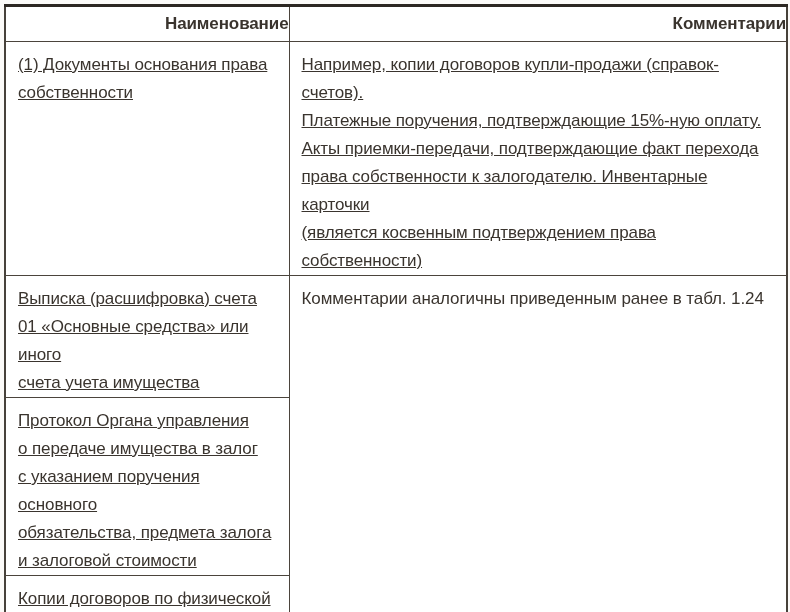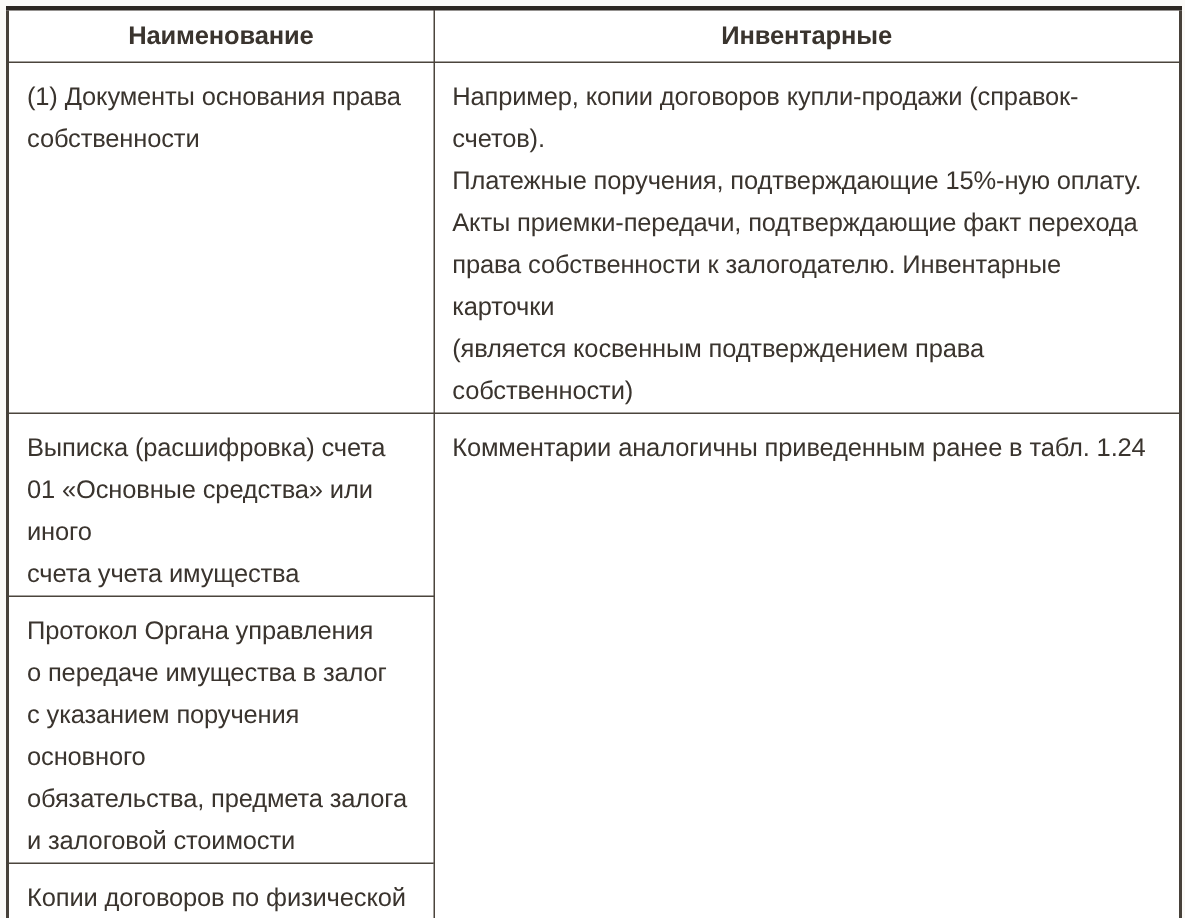--- a/index.html
+++ b/index.html
@@ -34,50 +34,50 @@
     font-size: 17px;
     line-height: 28px;
     letter-spacing: -0.1px;
     overflow: hidden;
   }
   col.name-col { width: 284px; }
   col.comment-col { width: 498px; }
   .doc-table th {
     height: 34px;
     font-weight: bold;
-    text-align: center;
+    text-align: right;
     vertical-align: middle;
     padding: 0;
   }
   .doc-table td {
     vertical-align: top;
     padding: 9px 10px 0 12px;
   }
-  .lines { white-space: pre-line; }
+  .lines { white-space: pre-line; text-decoration: underline; }
   .merged-cell {
     vertical-align: middle;
     padding-top: 0;
   }
   tr.r1 { height: 140px; }
   tr.r2 { height: 88px; }
   tr.r3 { height: 130px; }
   tr.r4 { height: 68px; }
 </style>
 </head>
 <body>
 
 <table class="doc-table">
   <colgroup>
     <col class="name-col">
     <col class="comment-col">
   </colgroup>
   <thead>
     <tr>
       <th>Наименование</th>
-      <th>Инвентарные</th>
+      <th>Комментарии</th>
     </tr>
   </thead>
   <tbody>
     <tr class="r1">
       <td class="lines">(1) Документы основания права
 собственности</td>
       <td class="lines">Например, копии договоров купли-продажи (справок-счетов).
 Платежные поручения, подтверждающие 15%-ную оплату.
 Акты приемки-передачи, подтверждающие факт перехода
 права собственности к залогодателю. Инвентарные карточки

